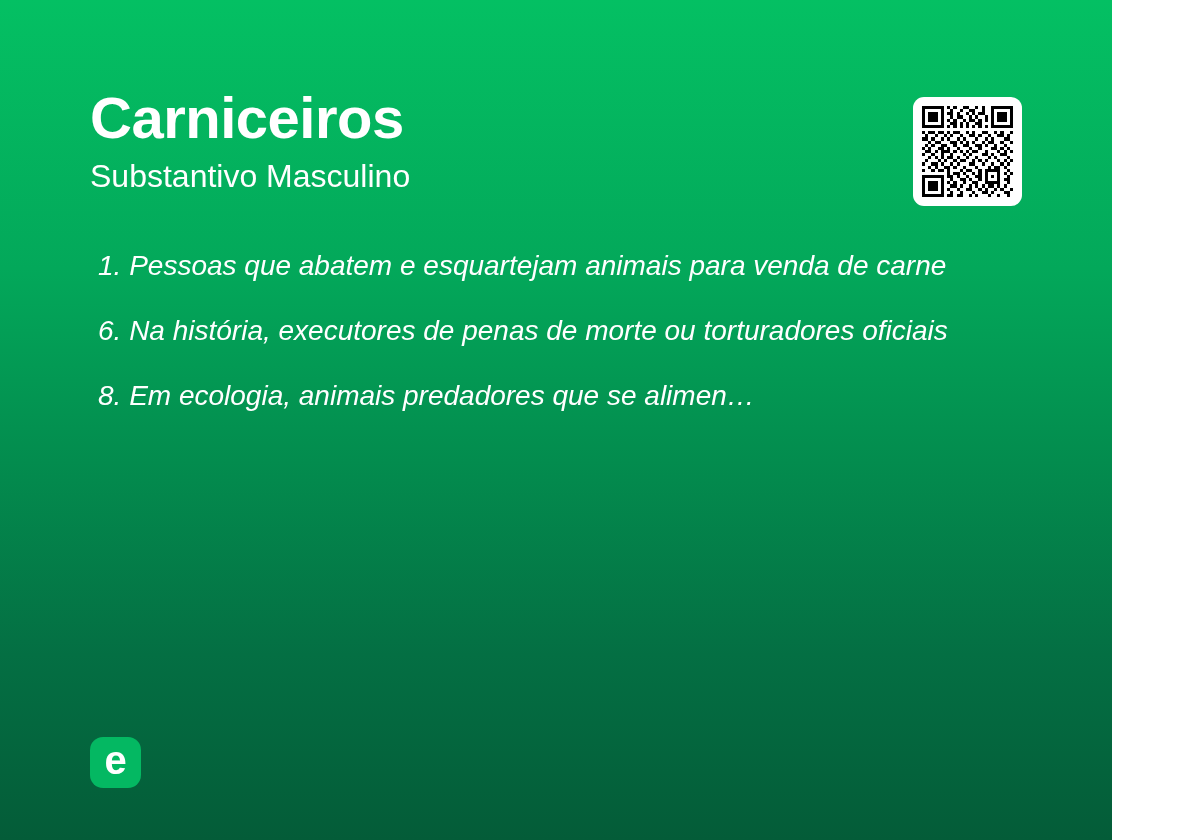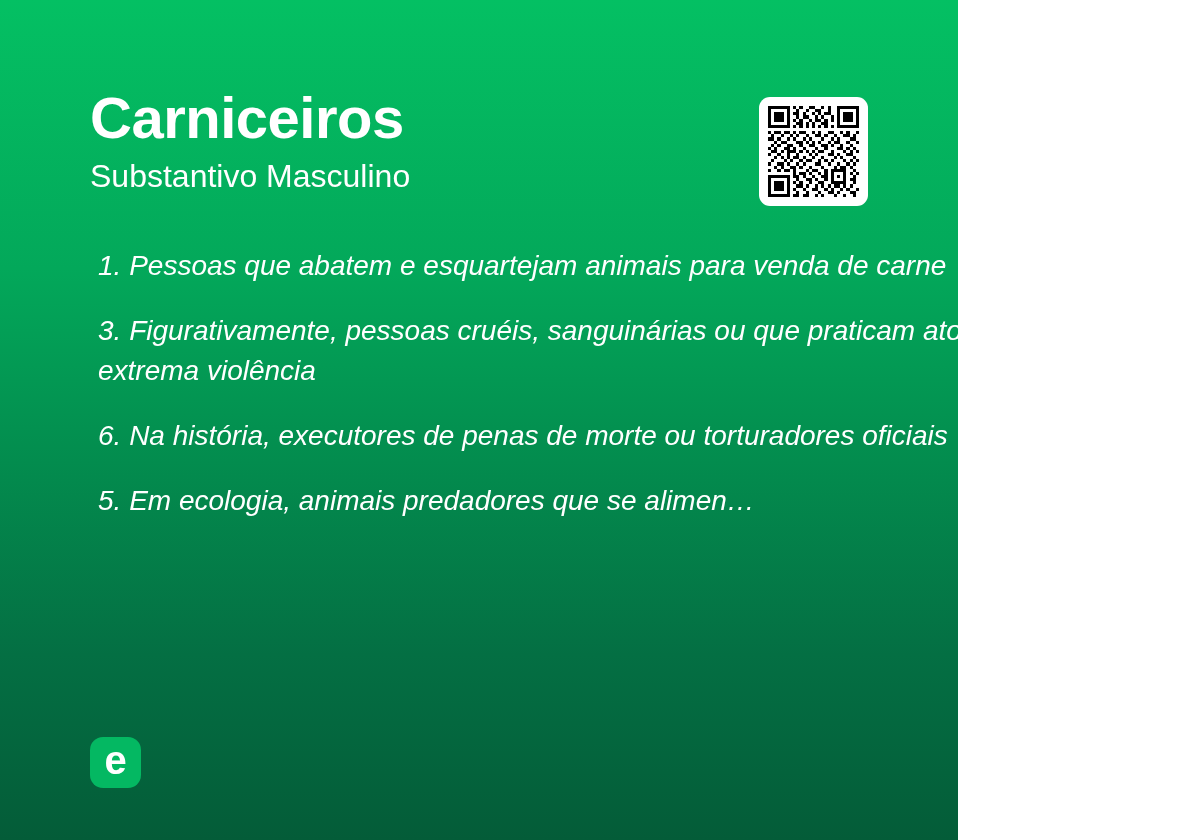--- a/index.html
+++ b/index.html
@@ -10,21 +10,21 @@
   body {
     width: 1200px;
     height: 840px;
     overflow: hidden;
     font-family: "Liberation Sans", sans-serif;
     -webkit-font-smoothing: antialiased;
   }
 
   .card {
     position: relative;
-    width: 958px;
+    width: 1112px;
     height: 840px;
     box-sizing: border-box;
     background: linear-gradient(180deg,
                 #04C063 0%,
                 #03A85A 32%,
                 #038C4E 55%,
                 #046F43 78%,
                 #045C38 100%);
     color: #ffffff;
     overflow: hidden;
@@ -392,23 +392,22 @@
           <rect x="17" y="28" width="1" height="1"></rect>
         <rect x="21" y="28" width="1" height="1"></rect>
           <rect x="24" y="28" width="1" height="1"></rect>
         <rect x="27" y="28" width="1" height="1"></rect>
       </g>
     </svg>
   </div>
 
   <div class="definitions">
     <p class="definition">1. Pessoas que abatem e esquartejam animais para venda de carne</p>
-    <p class="definition">3. Figurativamente, pessoas cruéis, sanguinárias ou que praticam atos de extrema violência</p>
     <p class="definition">6. Na história, executores de penas de morte ou torturadores oficiais</p>
-    <p class="definition">5. Em ecologia, animais predadores que se alimen…</p>
+    <p class="definition">8. Em ecologia, animais predadores que se alimen…</p>
   </div>
 
   <div class="footer">
     <div class="logo-badge">
       <span>e</span>
     </div>
   </div>
 
 </div>
 

